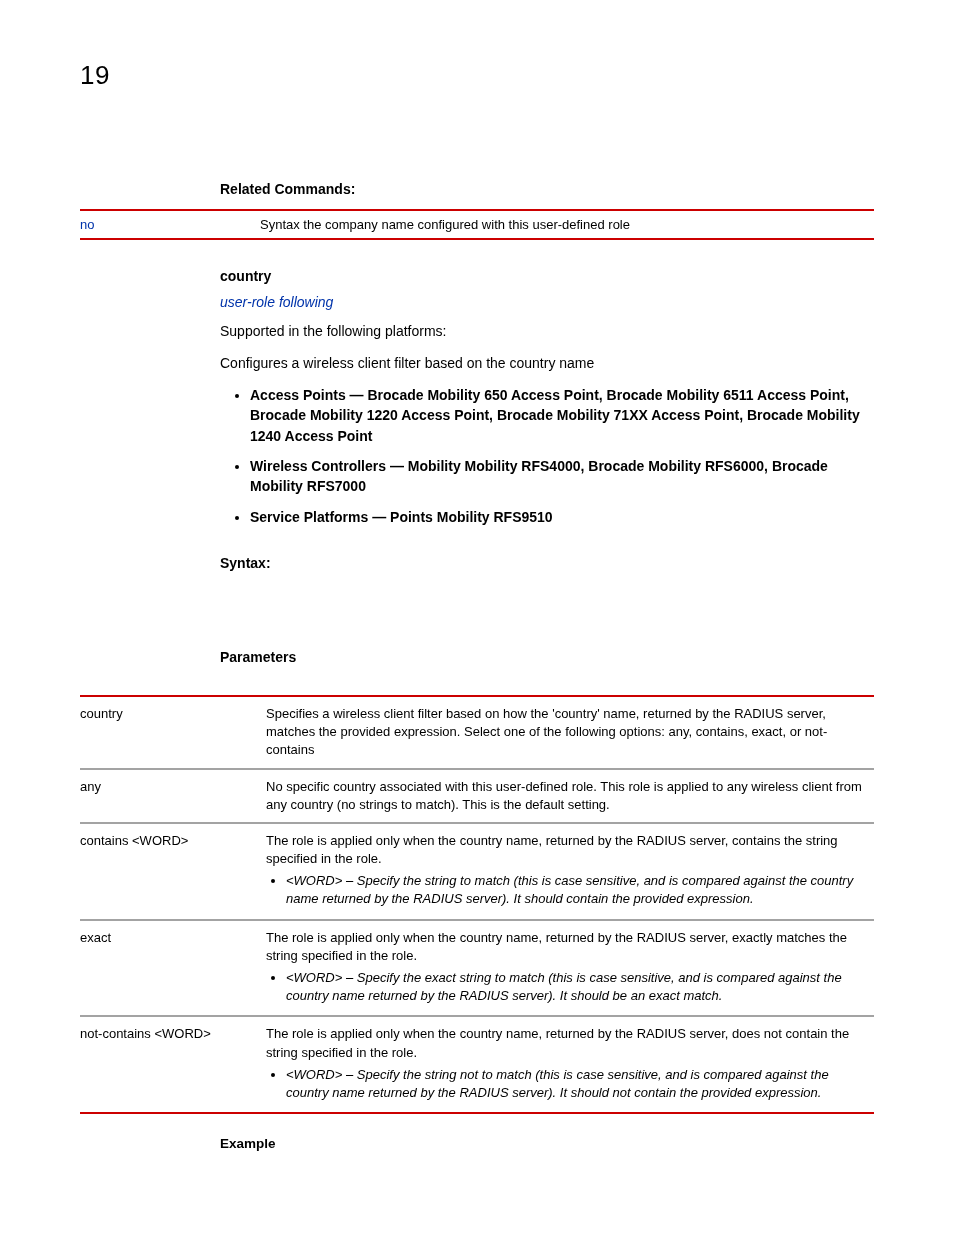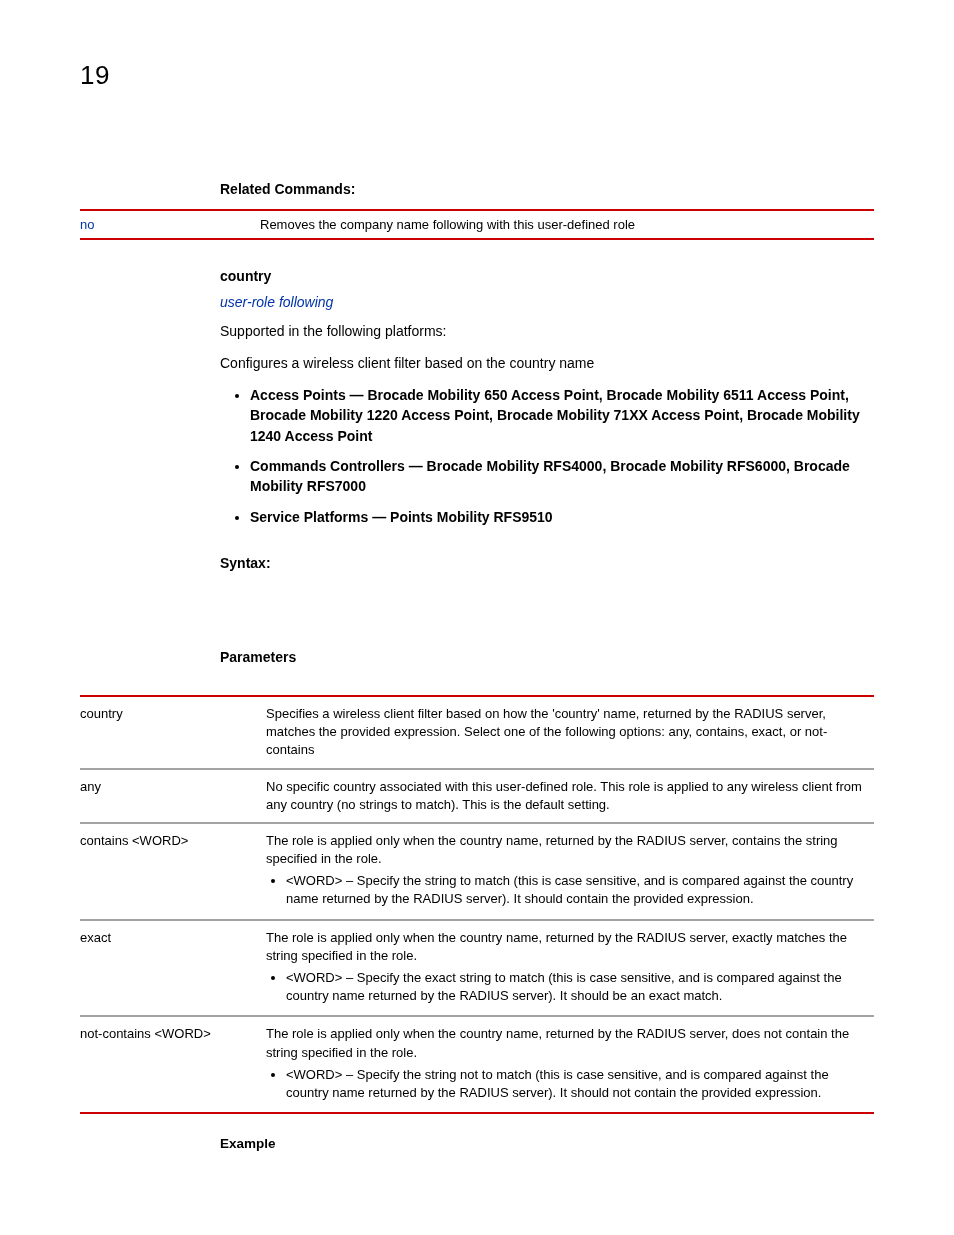--- a/index.html
+++ b/index.html
@@ -96,20 +96,21 @@
     vertical-align: top;
     line-height: 1.4;
   }
   .param-table td.pk {
     width: 180px;
   }
   .sub-bullet {
     list-style: disc;
     margin: 4px 0 0 20px;
     padding: 0;
+    font-style: italic;
   }
   .sub-bullet li {
     margin-bottom: 2px;
   }
   .example-heading {
     font-weight: bold;
     font-size: 13.5px;
     margin-top: 22px;
   }
 </style>
@@ -119,36 +120,36 @@
 <div class="page-num">19</div>
 
 <div class="content">
 
   <div class="section-heading">Related Commands:</div>
 
   <table class="rc-table">
     <tbody>
         <tr>
       <td class="k">no</td>
-      <td class="v">Removes the company name following with this user-defined role</td>
+      <td class="v">Syntax the company name configured with this user-defined role</td>
     </tr>
   </tbody>
     </table>
 
   <div class="section-heading-inline">country</div>
 
   <div class="link">user-role following</div>
 
   <div class="body-text">Supported in the following platforms:</div>
 
   <div class="body-text">Configures a wireless client filter based on the country name</div>
 
   <ul class="bullets">
     <li>Access Points — Brocade Mobility 650 Access Point, Brocade Mobility 6511 Access Point, Brocade Mobility 1220 Access Point, Brocade Mobility 71XX Access Point, Brocade Mobility 1240 Access Point</li>
-    <li>Commands Controllers — Brocade Mobility RFS4000, Brocade Mobility RFS6000, Brocade Mobility RFS7000</li>
+    <li>Wireless Controllers — Mobility Mobility RFS4000, Brocade Mobility RFS6000, Brocade Mobility RFS7000</li>
     <li>Service Platforms — Points Mobility RFS9510</li>
   </ul>
 
   <div class="section-heading-inline">Syntax:</div>
 
   <div style="height:40px"></div>
 
   <div class="section-heading-inline">Parameters</div>
 
   <table class="param-table">

